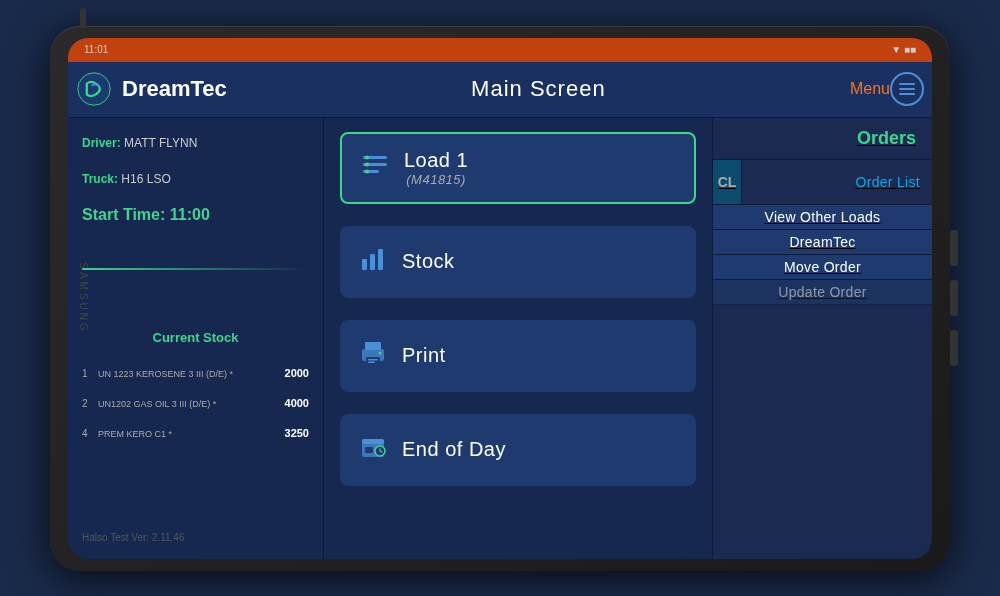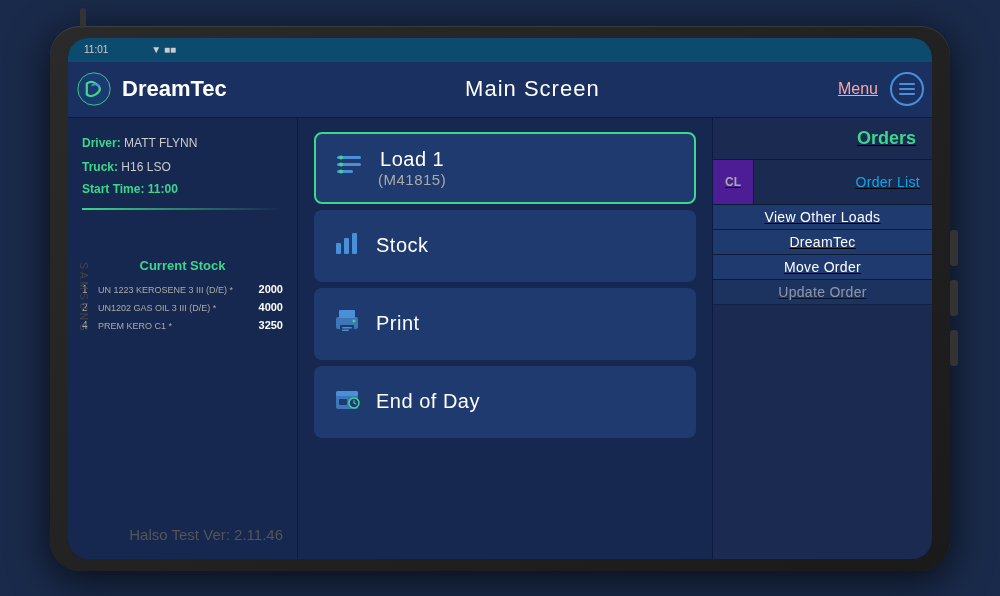--- a/index.html
+++ b/index.html
@@ -59,23 +59,24 @@
       height: 100%;
       background: #0d1b35;
       border-radius: 20px;
       overflow: hidden;
       display: flex;
       flex-direction: column;
     }
 
     
     .status-bar {
-      background: #0c4a6e;
-      display: flex;
-      align-items: center;
+      background: #c2410c;
+      display: flex;
+      align-items: center;
+      justify-content: space-between;
       padding: 4px 16px;
       height: 24px;
       gap: 43px;
     }
 
     .status-left {
       color: #ccc;
       font-size: 10px;
     }
 
@@ -118,27 +119,26 @@
     .header-title {
       color: white;
       font-size: 22px;
       font-weight: 300;
       letter-spacing: 1px;
     }
 
     .menu-btn {
       display: flex;
       align-items: center;
-      gap: 12px;
-      color: #fca5a5;
+      gap: 0;
+      color: #f97316;
       font-size: 16px;
       cursor: pointer;
       background: transparent;
       border: none;
-      text-decoration: underline;
     }
 
     .menu-icon-circle {
       width: 34px;
       height: 34px;
       border-radius: 50%;
       border: 2px solid #4a90d9;
       display: flex;
       flex-direction: column;
       align-items: center;
@@ -156,45 +156,45 @@
 
     
     .main-content {
       display: flex;
       flex: 1;
       overflow: hidden;
     }
 
     
     .left-panel {
-      width: 230px;
+      width: 256px;
       background: #162850;
       padding: 16px 14px;
       display: flex;
       flex-direction: column;
-      gap: 6px;
+      gap: 18px;
       border-right: 1px solid #0a1a40;
     }
 
     .info-row {
       color: #ccc;
       font-size: 12px;
       line-height: 1.5;
     }
 
     .info-row .label {
       color: #3dd68c;
       font-weight: bold;
     }
 
     .start-time-row {
       color: #3dd68c;
-      font-size: 12px;
-      font-weight: bold;
-      margin-bottom: 0;
+      font-size: 16px;
+      font-weight: bold;
+      margin-bottom: 20px;
     }
 
     .divider {
       height: 2px;
       background: linear-gradient(to right, #3dd68c, transparent);
       margin: 6px 0;
     }
 
     .current-stock-title {
       color: #3dd68c;
@@ -225,33 +225,33 @@
     }
 
     .stock-value {
       color: white;
       font-weight: bold;
       font-size: 11px;
     }
 
     .version-text {
       color: #555;
-      font-size: 15px;
-      text-align: right;
+      font-size: 10px;
+      text-align: left;
       margin-top: auto;
     }
 
     
     .center-panel {
       flex: 1;
       background: #162850;
       padding: 14px 16px;
       display: flex;
       flex-direction: column;
-      gap: 6px;
+      gap: 22px;
     }
 
     .action-btn {
       background: #1e3a6e;
       border: none;
       border-radius: 8px;
       padding: 0 18px;
       height: 72px;
       display: flex;
       align-items: center;
@@ -268,24 +268,25 @@
       border: 2px solid #3dd68c;
     }
 
     .action-btn .btn-icon {
       color: #4a90d9;
       font-size: 24px;
       min-width: 30px;
     }
 
     .load-label-sub {
-      font-size: 15px;
+      font-size: 13px;
       color: #aaa;
       display: block;
       font-weight: normal;
+      font-style: italic;
     }
 
     
     .right-panel {
       width: 220px;
       background: #1a2a50;
       display: flex;
       flex-direction: column;
       border-left: 1px solid #0a1a40;
       text-decoration: underline;
@@ -300,28 +301,28 @@
       border-bottom: 1px solid #0d1b35;
     }
 
     .order-btn-row {
       display: flex;
       align-items: stretch;
       border-bottom: 1px solid #0d1b35;
     }
 
     .cl-badge {
-      background: #4c1d95;
+      background: #0c4a6e;
       color: #aaa;
-      font-size: 12px;
+      font-size: 14px;
       font-weight: bold;
       display: flex;
       align-items: center;
       justify-content: center;
-      width: 41px;
+      width: 29px;
       border-right: 1px solid #0d1b35;
       cursor: pointer;
     }
 
     .order-list-btn {
       flex: 1;
       background: #1a2a50;
       border: none;
       color: #0ea5e9;
       font-size: 14px;

